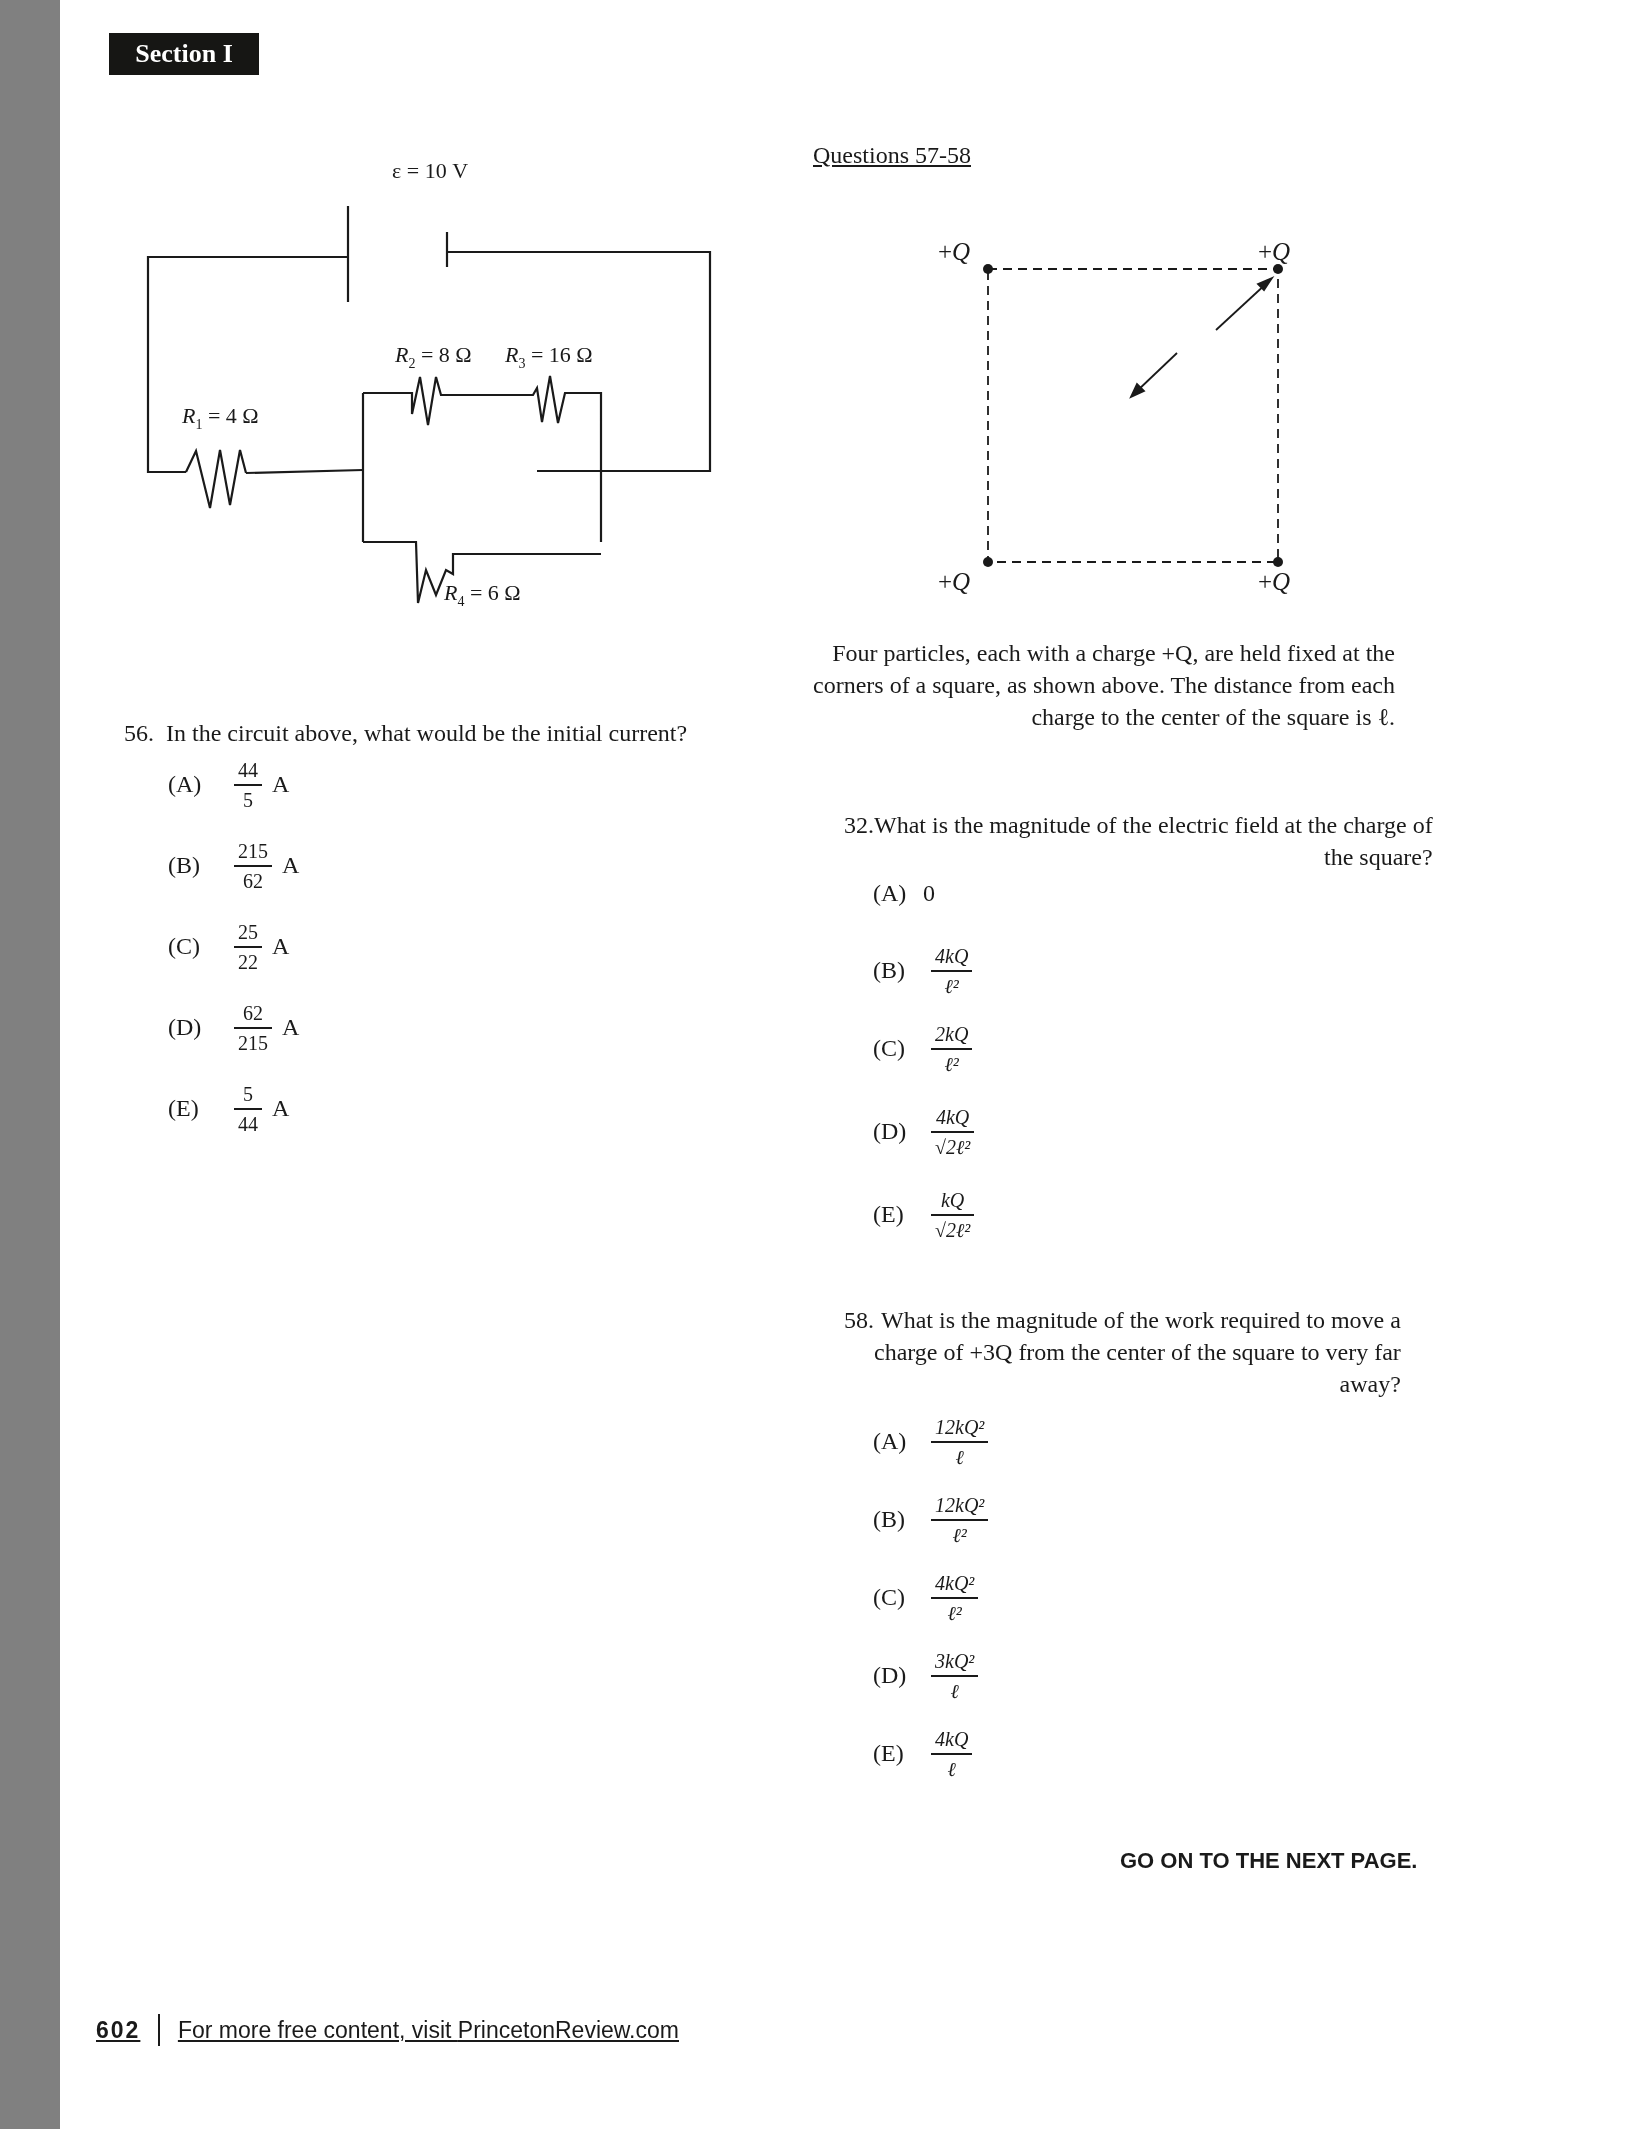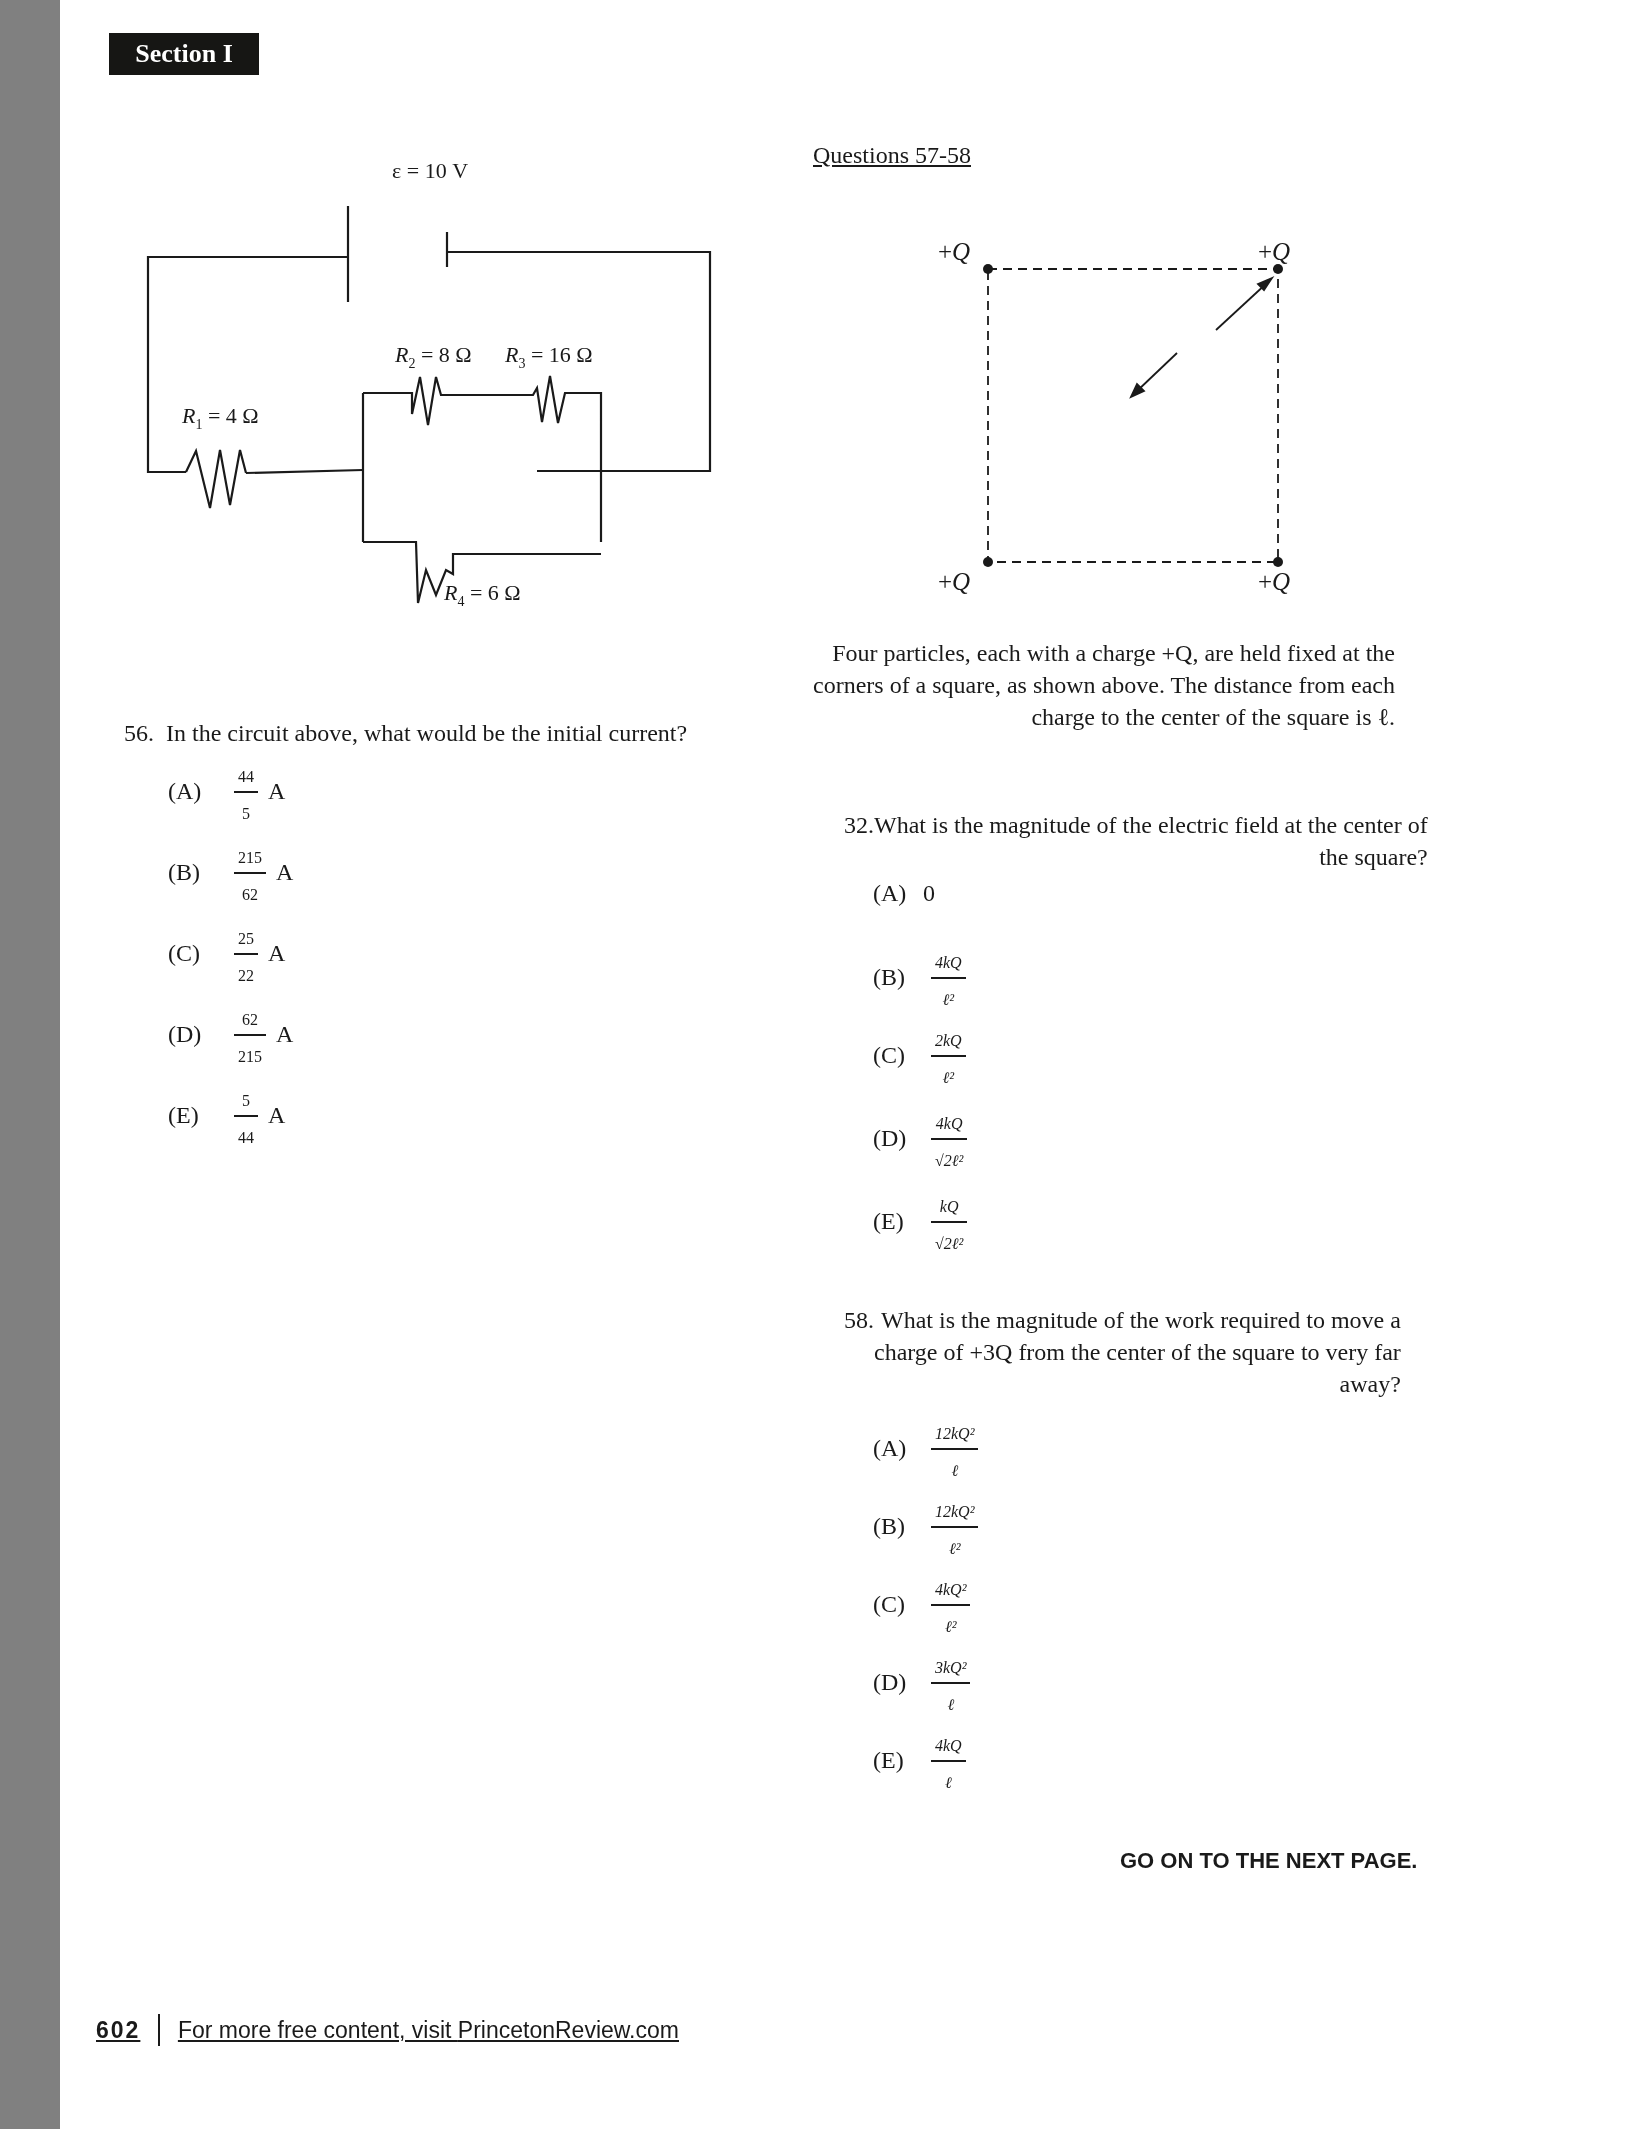--- a/index.html
+++ b/index.html
@@ -12,21 +12,21 @@
     .section-tab {
       position: absolute; left: 109px; top: 33px; width: 150px; height: 42px;
       background: #161614; color: #ffffff; font-weight: bold; font-size: 26px;
       display: flex; align-items: center; justify-content: center;
     }
     .abs { position: absolute; }
     .q-text { font-size: 24px; line-height: 32px; text-align: right; }
     .choice { position: absolute; display: flex; align-items: center; font-size: 24px; }
     .choice .letter { width: 66px; }
     .frac { display: inline-flex; flex-direction: column; align-items: center; margin-right: 10px; }
-    .frac .num, .frac .den { line-height: 28px; padding: 0 4px; font-size: 16px; margin-top: 7px; }
+    .frac .num, .frac .den { line-height: 28px; padding: 0 4px; font-size: 20px; }
     .frac .bar { height: 1.5px; background: #1a1a1a; align-self: stretch; }
     .unit { font-size: 24px; }
     .label-svg text { font-family: "Liberation Serif", "DejaVu Serif", serif; }
     .goon {
       position: absolute; left: 1120px; top: 1848px;
       font-family: "Liberation Sans", "DejaVu Sans", sans-serif;
       font-weight: bold; font-size: 22px; color: #1a1a1a; text-align: center;
     }
     .footer {
       position: absolute; left: 96px; top: 2014px; display: flex; align-items: center;
@@ -162,21 +162,21 @@
 <div class="abs q-text" style="left:813px; top:637px; line-height:32px;">
   <div>Four particles, each with a charge +Q, are held fixed at the</div>
   <div>corners of a square, as shown above. The distance from each</div>
   <div>charge to the center of the square is ℓ.</div>
 </div>
 
 <div class="abs q-text" style="left:829px; top:809px;">
   <div style="display:flex;">
     <span style="width:45px;">32.</span>
     <div>
-      <div>What is the magnitude of the electric field at the center of</div>
+      <div>What is the magnitude of the electric field at the charge of</div>
       <div>the square?</div>
     </div>
   </div>
 </div>
 
 <div class="choice" style="left:873px; top:880px;">
   <span class="letter" style="width:50px;">(A)</span>
   <span>0</span>
 </div>
 <div class="choice" style="left:873px; top:942px;">

